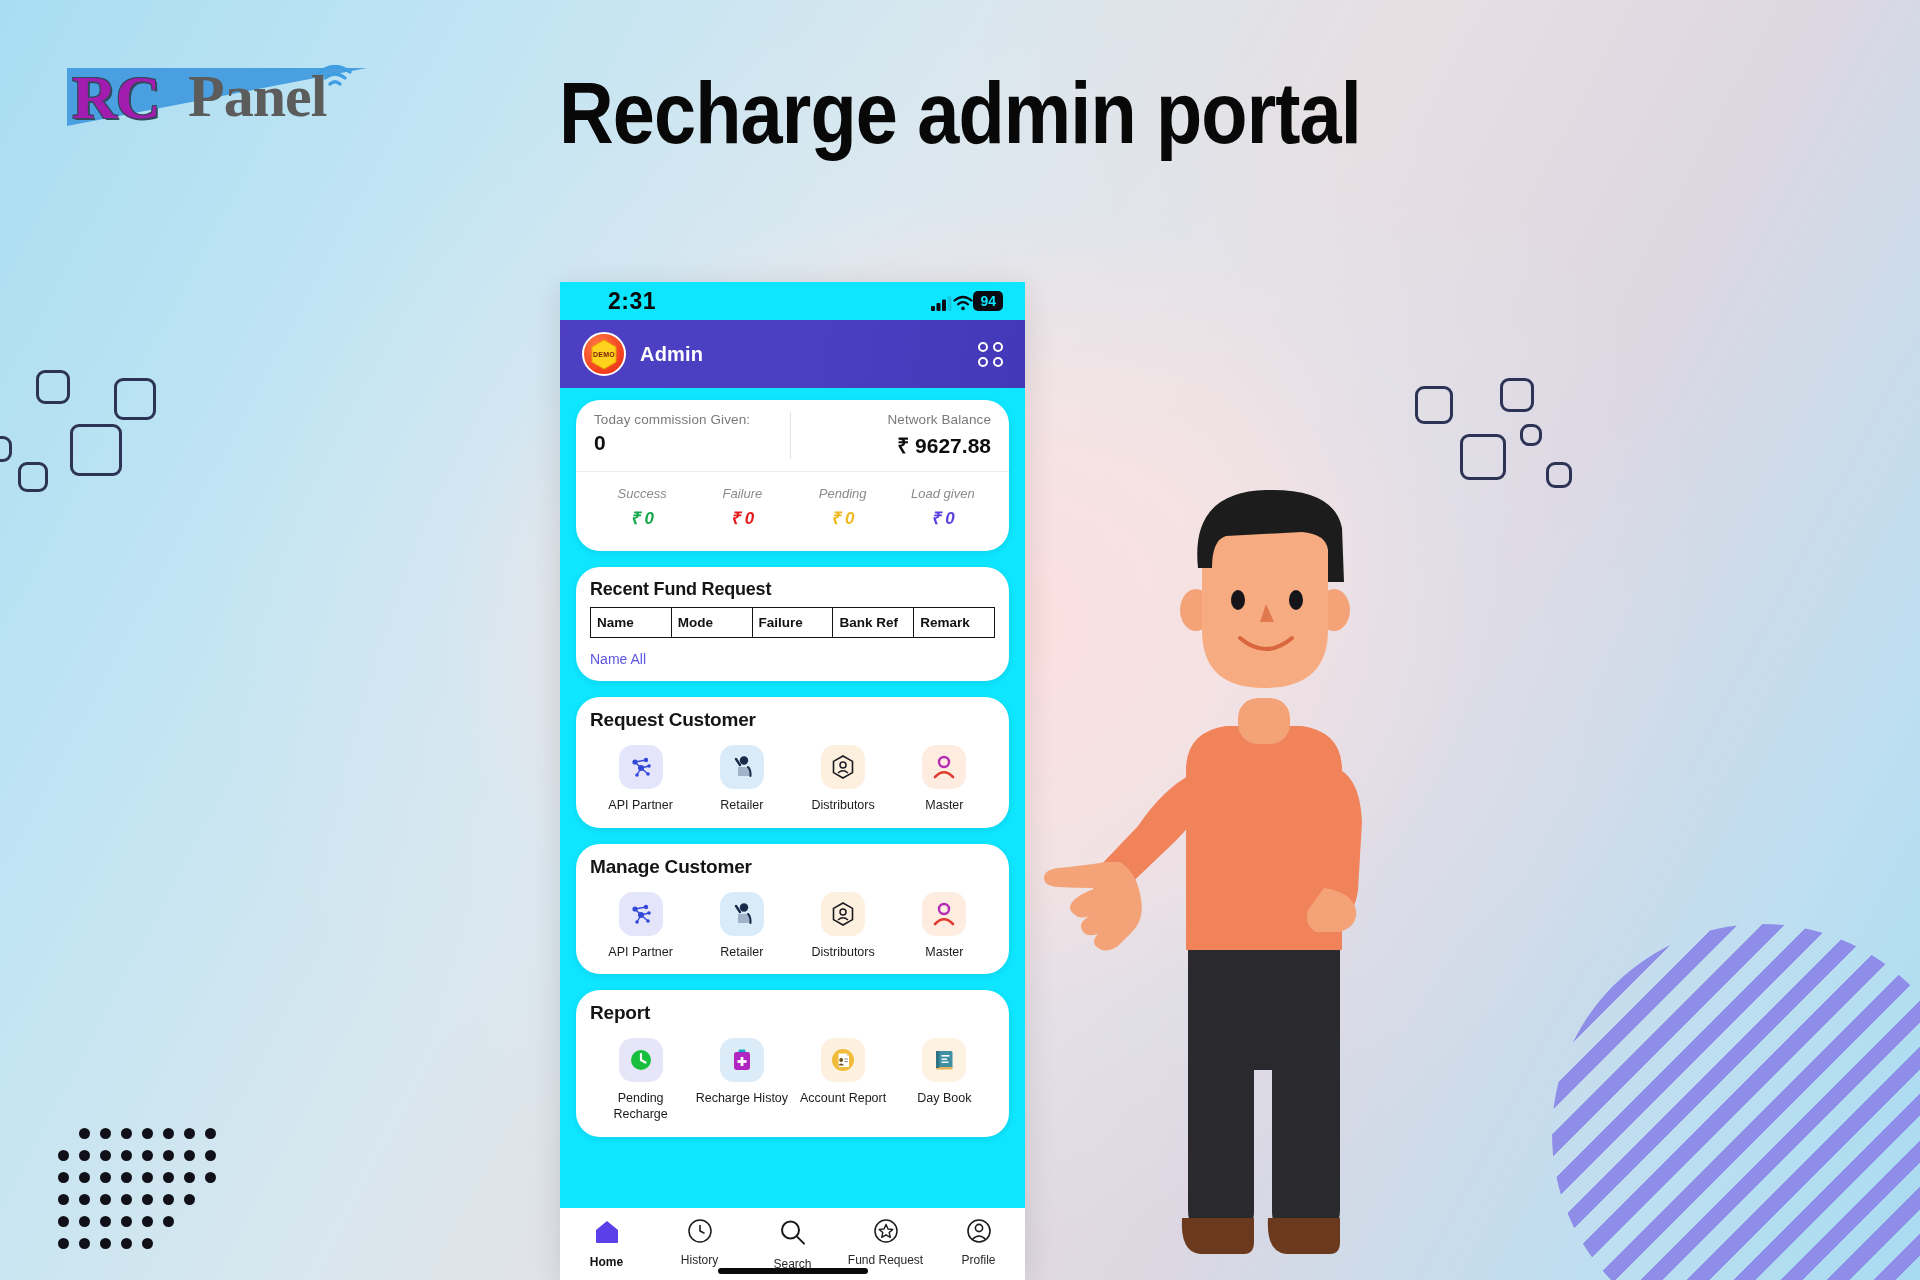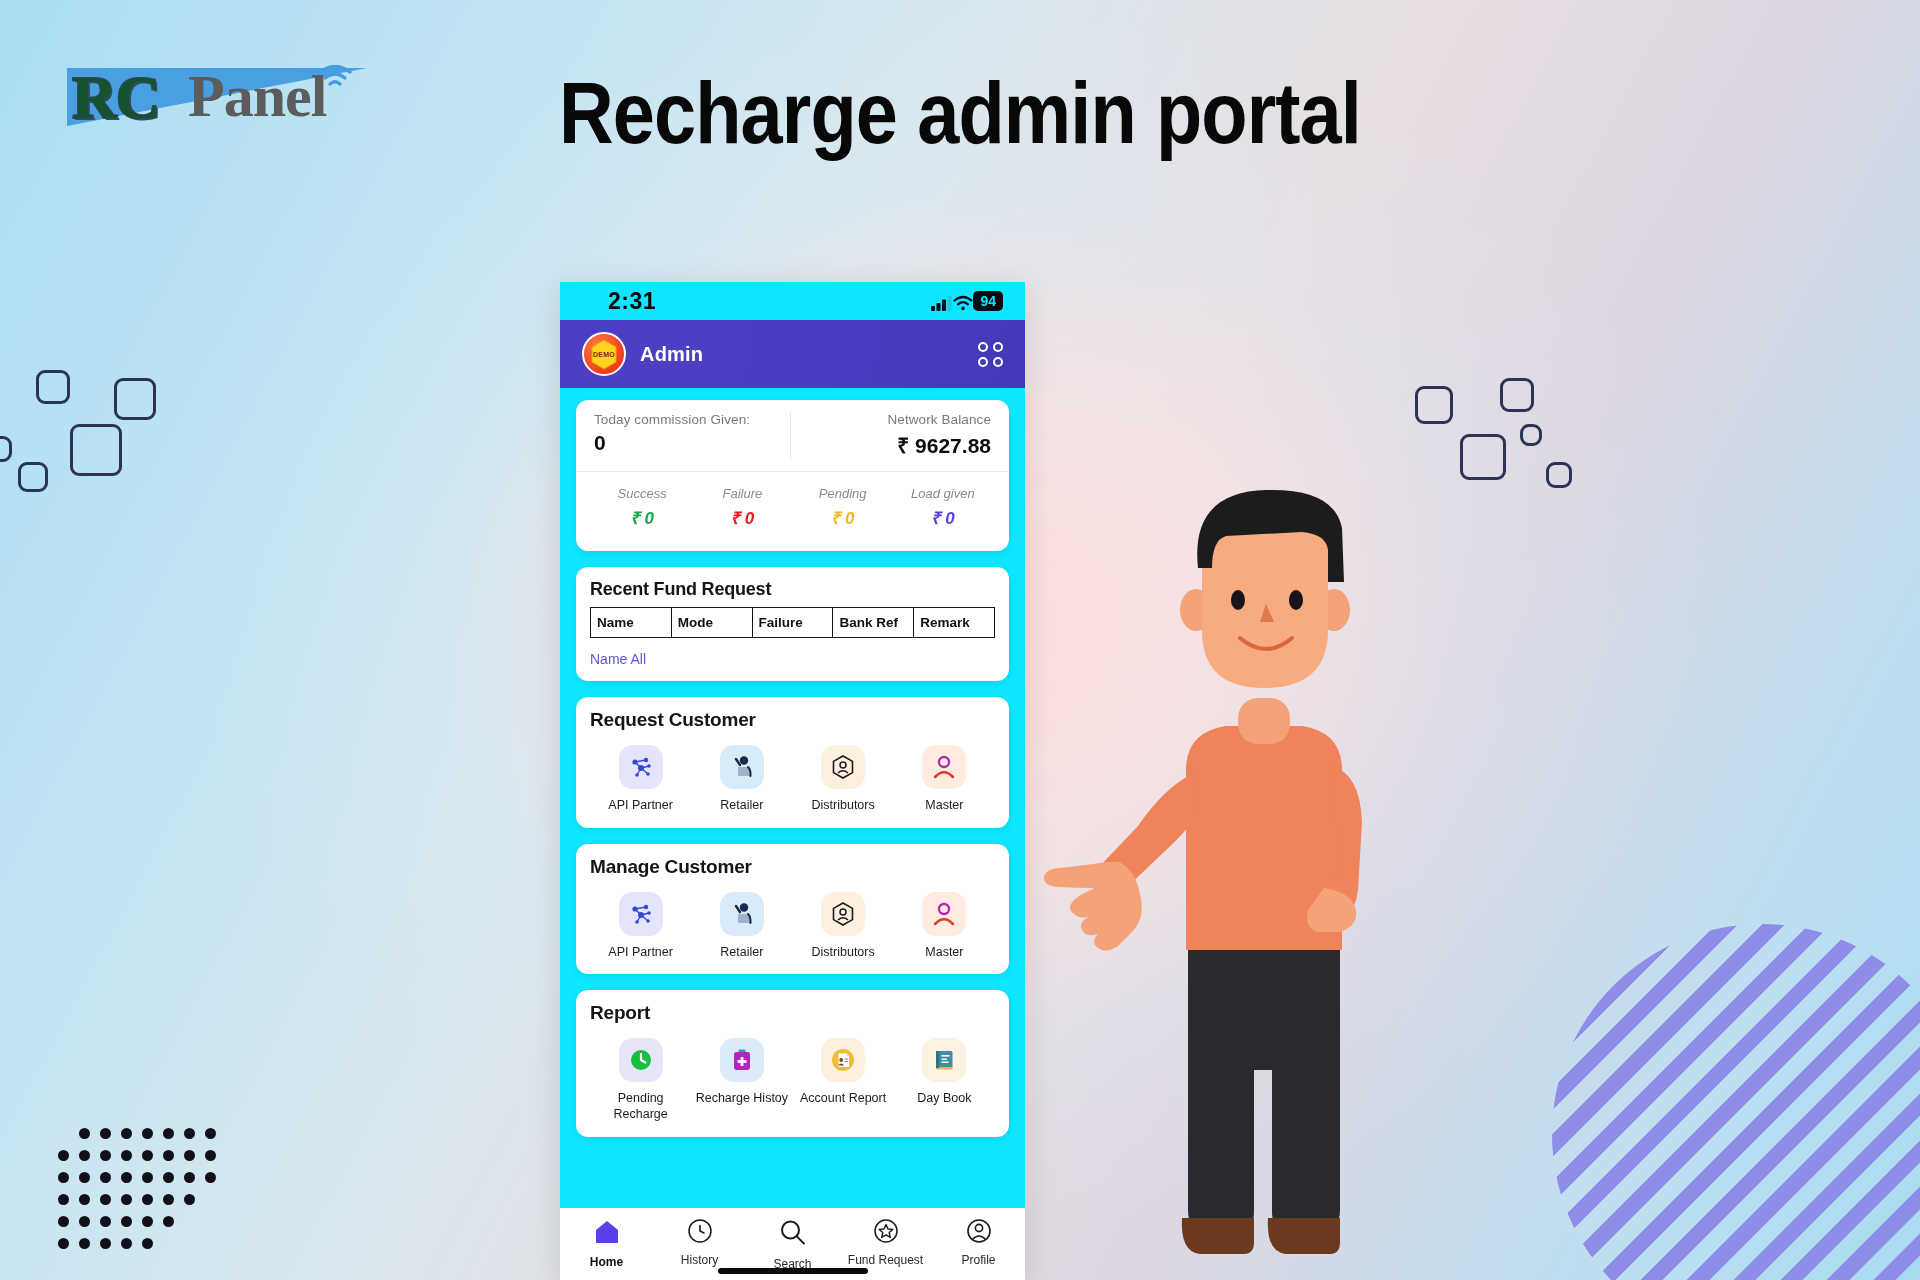--- a/index.html
+++ b/index.html
@@ -22,21 +22,21 @@
   .stripecircle {
     position:absolute; right:-52px; bottom:-64px; width:420px; height:420px; border-radius:50%;
     background:repeating-linear-gradient(-45deg, #8e8ee8 0px, #8e8ee8 16px, rgba(255,255,255,0) 16px, rgba(255,255,255,0) 33px);
   }
 
   
   .logo { position:absolute; left:60px; top:32px; width:300px; height:100px; }
   .logo .tri { position:absolute; left:7px; top:36px; width:0; height:0;
     border-left:300px solid #4a9fe0; border-bottom:58px solid transparent; }
   .logo .rc { position:absolute; left:12px; top:30px; font-family:"Liberation Serif", serif;
-    font-weight:bold; font-size:62px; color:#14532d; letter-spacing:-1px;
+    font-weight:bold; font-size:62px; color:#a21caf; letter-spacing:-1px;
     text-shadow: 2px 2px 0 #33495e, -1px -1px 0 #33495e, 1px -1px 0 #33495e, -1px 1px 0 #33495e; }
   .logo .panel { position:absolute; left:128px; top:30px; font-family:"Liberation Serif", serif;
     font-weight:bold; font-size:60px; color:#5c5c5c; letter-spacing:-1px; }
   .logo .wifi { position:absolute; left:258px; top:33px; width:34px; height:26px; }
 
   
   .headline {
     position:absolute; left:0; right:0; top:62px; text-align:center;
     font-family:"Liberation Sans Narrow","Liberation Sans",sans-serif;
     font-weight:bold; font-size:88px; letter-spacing:-1px; color:#080808;
@@ -63,21 +63,21 @@
   .hexdemo { width:28px; height:31px; position:relative; }
   .hexdemo svg { position:absolute; inset:0; }
   .hexdemo span { position:absolute; inset:0; display:flex; align-items:center; justify-content:center;
     font-size:7px; font-weight:bold; color:#7a1d0a; letter-spacing:0.2px; }
   .appbar .uname { color:#fff; font-size:20px; font-weight:bold; margin-left:14px; letter-spacing:0.2px; }
   .gridbtn { margin-left:auto; display:grid; grid-template-columns:repeat(2,1fr); gap:5px; }
   .gridbtn i { width:10px; height:10px; border:2.5px solid #fff; border-radius:50%; display:block; }
 
   .scroll { padding:0 16px; }
 
-  .card { background:#fff; border-radius:12px; box-shadow:0 2px 7px rgba(0,0,0,0.09); }
+  .card { background:#fff; border-radius:24px; box-shadow:0 2px 7px rgba(0,0,0,0.09); }
 
   
   .balcard { margin-top:12px; }
   .balTop { display:flex; padding:12px 18px 12px; }
   .balTop .col { flex:1; }
   .balTop .col.right { text-align:right; border-left:1px solid #e3e3e3; padding-left:4px; }
   .balLbl { font-size:13.5px; color:#7a7a7a; letter-spacing:0.1px; }
   .balVal { font-size:21px; font-weight:bold; color:#0e0e0e; margin-top:4px; }
   .balDiv { height:1px; background:#ececec; margin:0 0 0 0; }
   .statsRow { display:flex; padding:14px 16px 22px;font-style:italic; }

